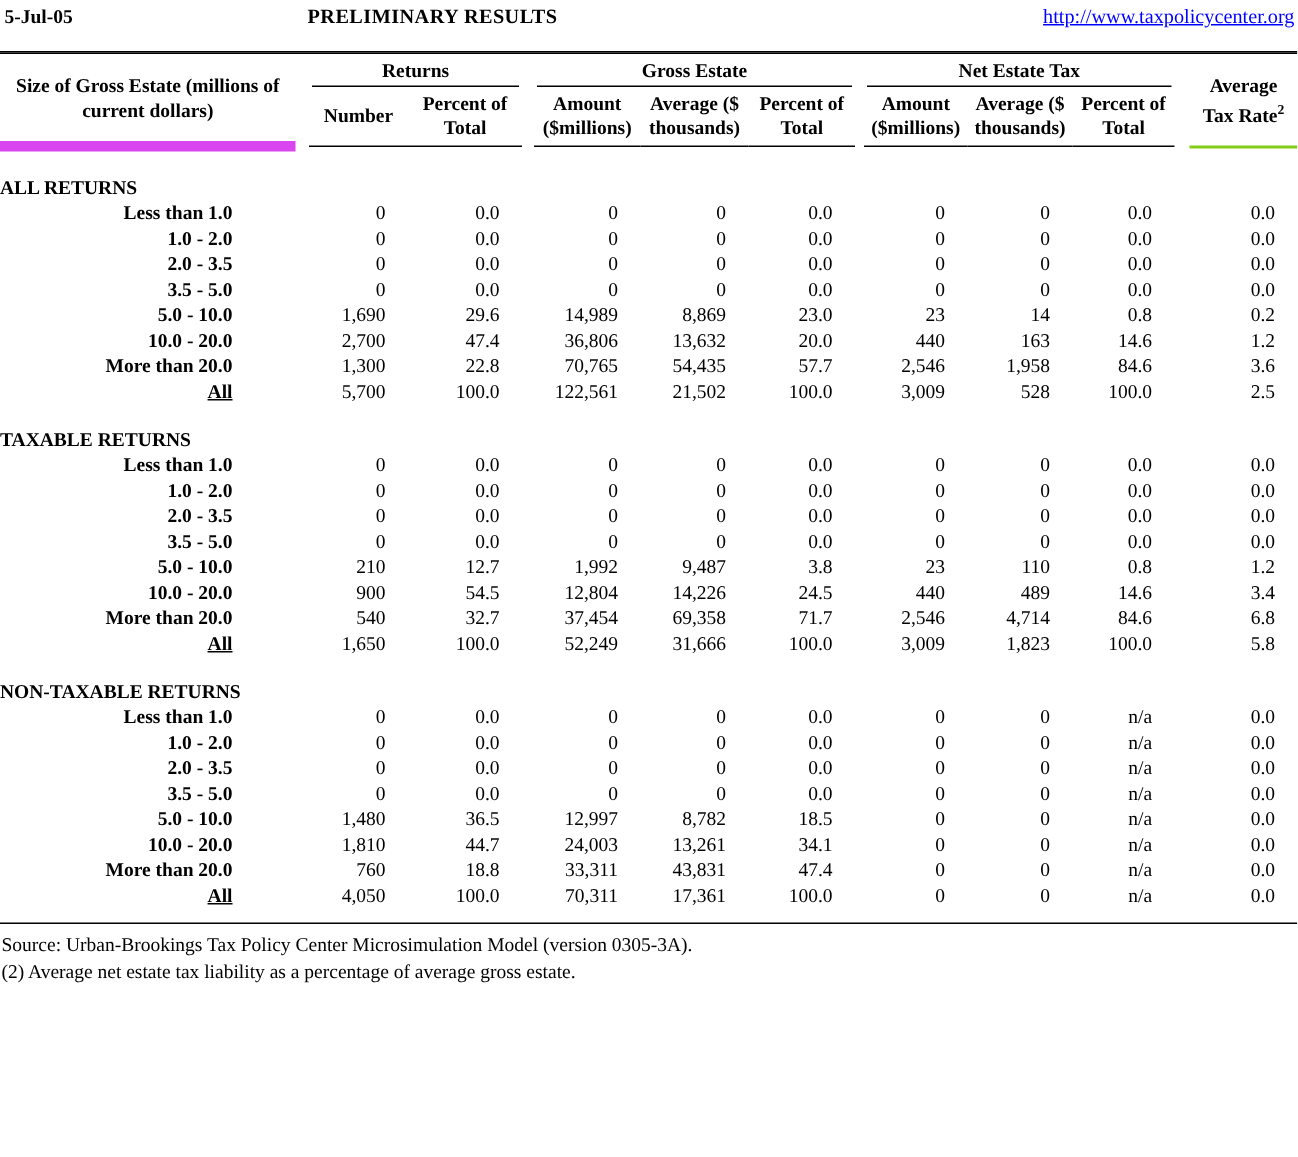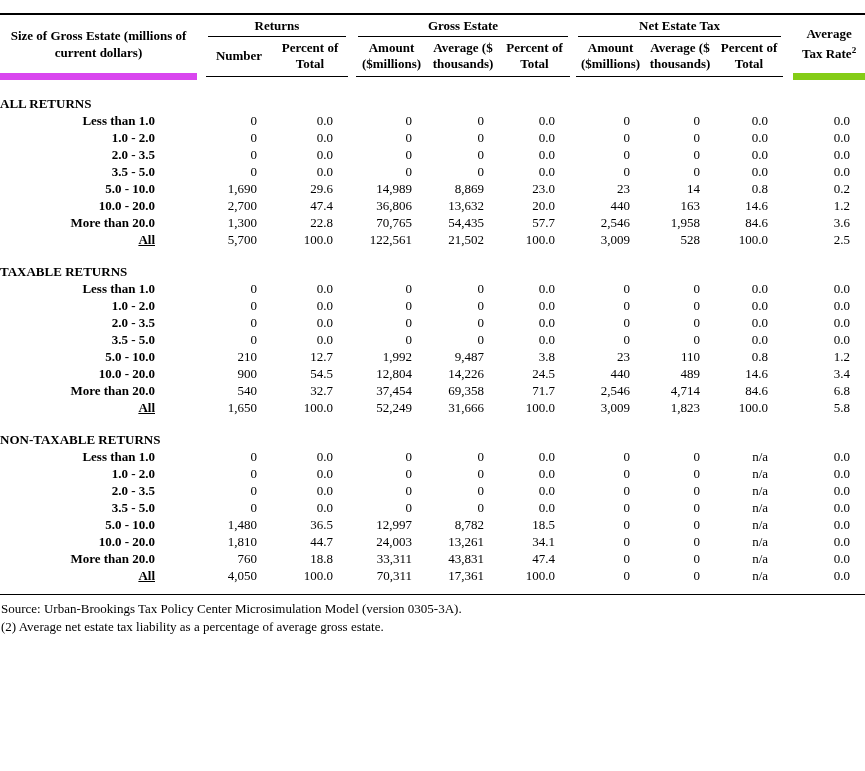--- a/index.html
+++ b/index.html
@@ -32,37 +32,42 @@
   .single-rule { border-top: 1px solid #000; margin-top: 10px; }
 
   
   table { border-collapse: collapse; table-layout: fixed; width: 865px; }
   th, td { padding: 0; font-size: 13px; }
   thead th { font-weight: bold; }
   th.group { position: relative; vertical-align: bottom; padding: 3px 0 3px; line-height: 16px; }
   th.group::after { content: ""; position: absolute; left: 2px; right: 2px; bottom: 0; border-bottom: 1px solid #000; }
   th.sub { text-align: center; vertical-align: middle; border-bottom: 1px solid #000; padding: 3px 1px 4px; line-height: 16px; }
   th.stub { border-bottom: 7px solid #d946ef; text-align: center; vertical-align: middle; line-height: 17px; padding: 0 0; }
-  th.avgrate { border-bottom: 7px solid #84cc16; text-align: center; vertical-align: middle; line-height: 17px; }
+  th.avgrate { border-bottom: 2px solid #84cc16; text-align: center; vertical-align: middle; line-height: 17px; }
   th.gapcol, td.gapcol { border: none; }
 
   tr.sectionrow td { padding-top: 15px; height: 32px; line-height: 17px; font-weight: bold; text-align: left; }
   tr.datarow td { height: 17px; line-height: 17px; }
   td.rowlabel { text-align: right; padding-right: 42px; font-weight: bold; white-space: nowrap; }
   td.rowlabel.total span { text-decoration: underline; }
   td.num { text-align: right; padding-right: 15px; white-space: nowrap; }
 
   
   .footnotes { margin-top: 5px; font-size: 13px; line-height: 17.5px; padding-left: 1px; }
 </style>
 </head>
 <body>
 
 <div class="page">
 
+  <div class="topbar">
+    <span class="date">5-Jul-05</span>
+    <span class="prelim">PRELIMINARY RESULTS</span>
+    <a class="link" href="#">http://www.taxpolicycenter.org</a>
+  </div>
 
 
   <div class="double-rule"></div>
 
   <table>
     <colgroup>
       <col style="width:197px">
         <col style="width:9px">
       <col style="width:66px">
         <col style="width:76px">

